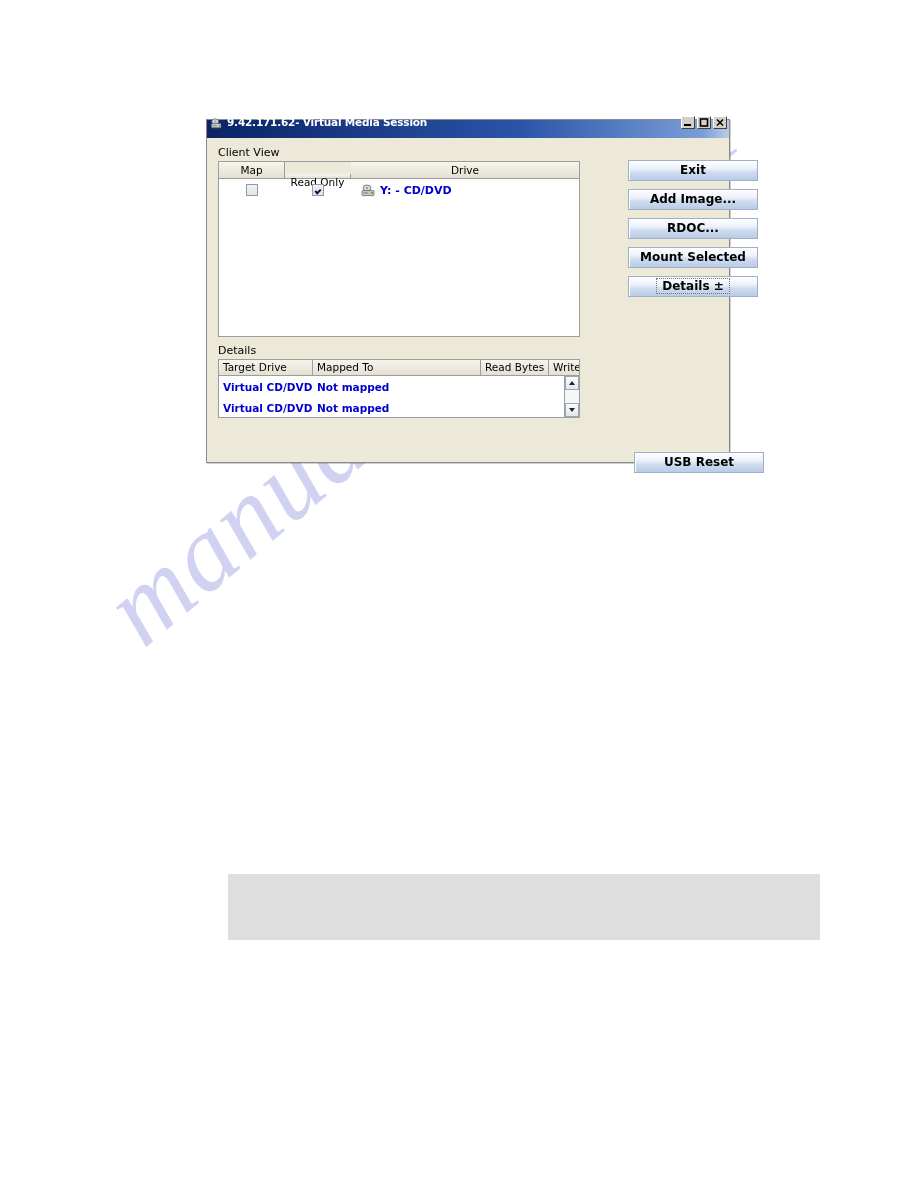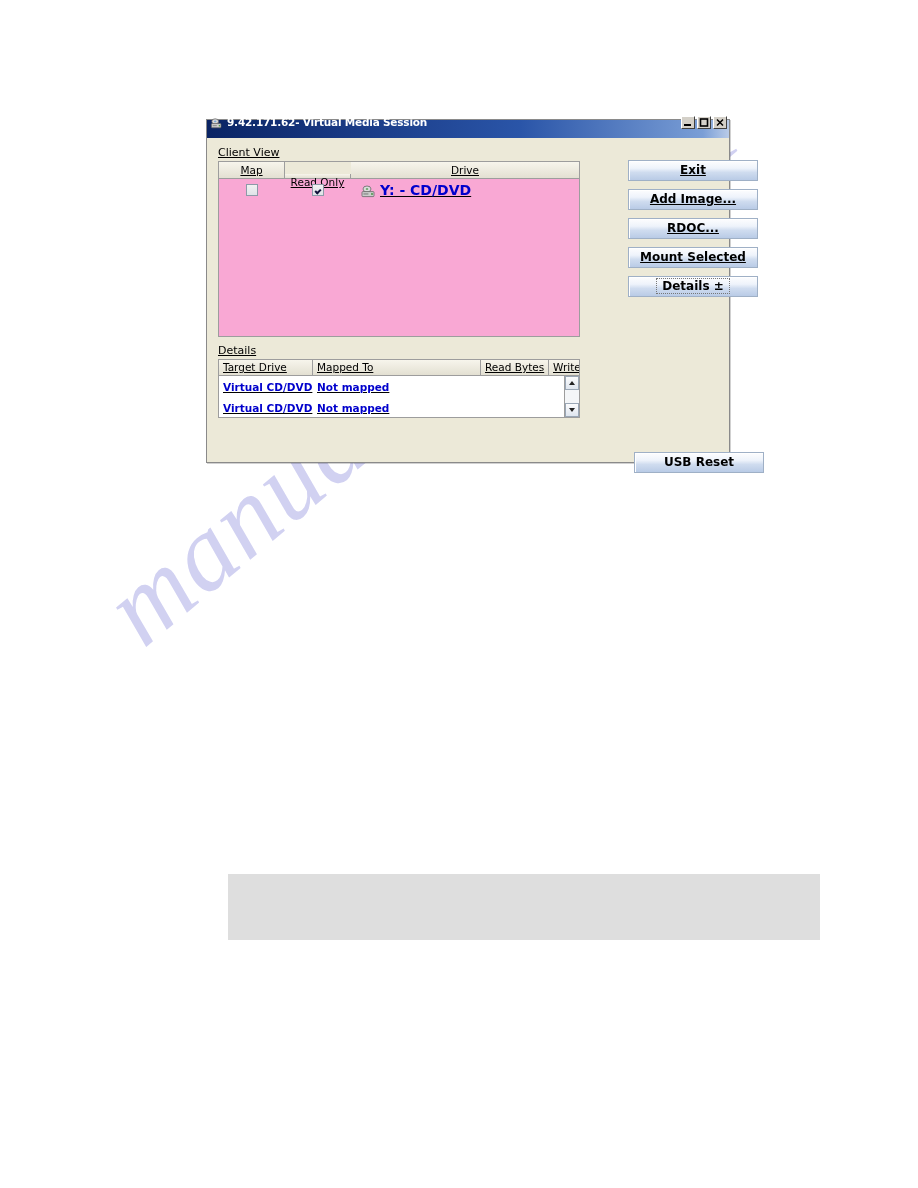--- a/index.html
+++ b/index.html
@@ -91,21 +91,20 @@
     font-family: "DejaVu Sans", sans-serif;
     box-sizing: border-box;
     position: relative;
   }
 
   .client-area {
     position: relative;
     padding: 8px 9px 8px 11px;
     box-sizing: border-box;
     height: calc(100% - 18px);
-    text-decoration: underline;
   }
 
   .section-label {
     font-size: 11px;
     color: #000000;
     font-family: "DejaVu Sans", sans-serif;
     margin-bottom: 2px;
   }
 
   
@@ -117,21 +116,21 @@
   .right-col {
     margin-left: 8px;
     width: 130px;
     flex: 0 0 auto;
     padding-top: 14px;
   }
 
   
   .cv-table {
     border: 1px solid #9d9d9d;
-    background: #f9a8d4;
+    background: #ffffff;
     height: 176px;
     box-sizing: border-box;
     overflow: hidden;
   }
   .cv-head {
     display: flex;
     height: 17px;
     background: #ece9d8;
     border-bottom: 1px solid #9d9d9d;
     box-sizing: border-box;
@@ -160,21 +159,21 @@
     flex: 0 0 auto;
     display: flex;
     justify-content: center;
     align-items: center;
   }
   .cv-cell-drive {
     flex: 1 1 auto;
     display: flex;
     align-items: flex-end;
     padding-left: 10px;
-    font-size: 14px;
+    font-size: 11px;
     font-family: "DejaVu Sans", sans-serif;
     font-weight: bold;
     color: #0000cc;
   }
 
   .chk {
     width: 12px;
     height: 12px;
     background: linear-gradient(to bottom, #f2f2f2, #dfe3e8);
     border: 1px solid #8d9aa8;

